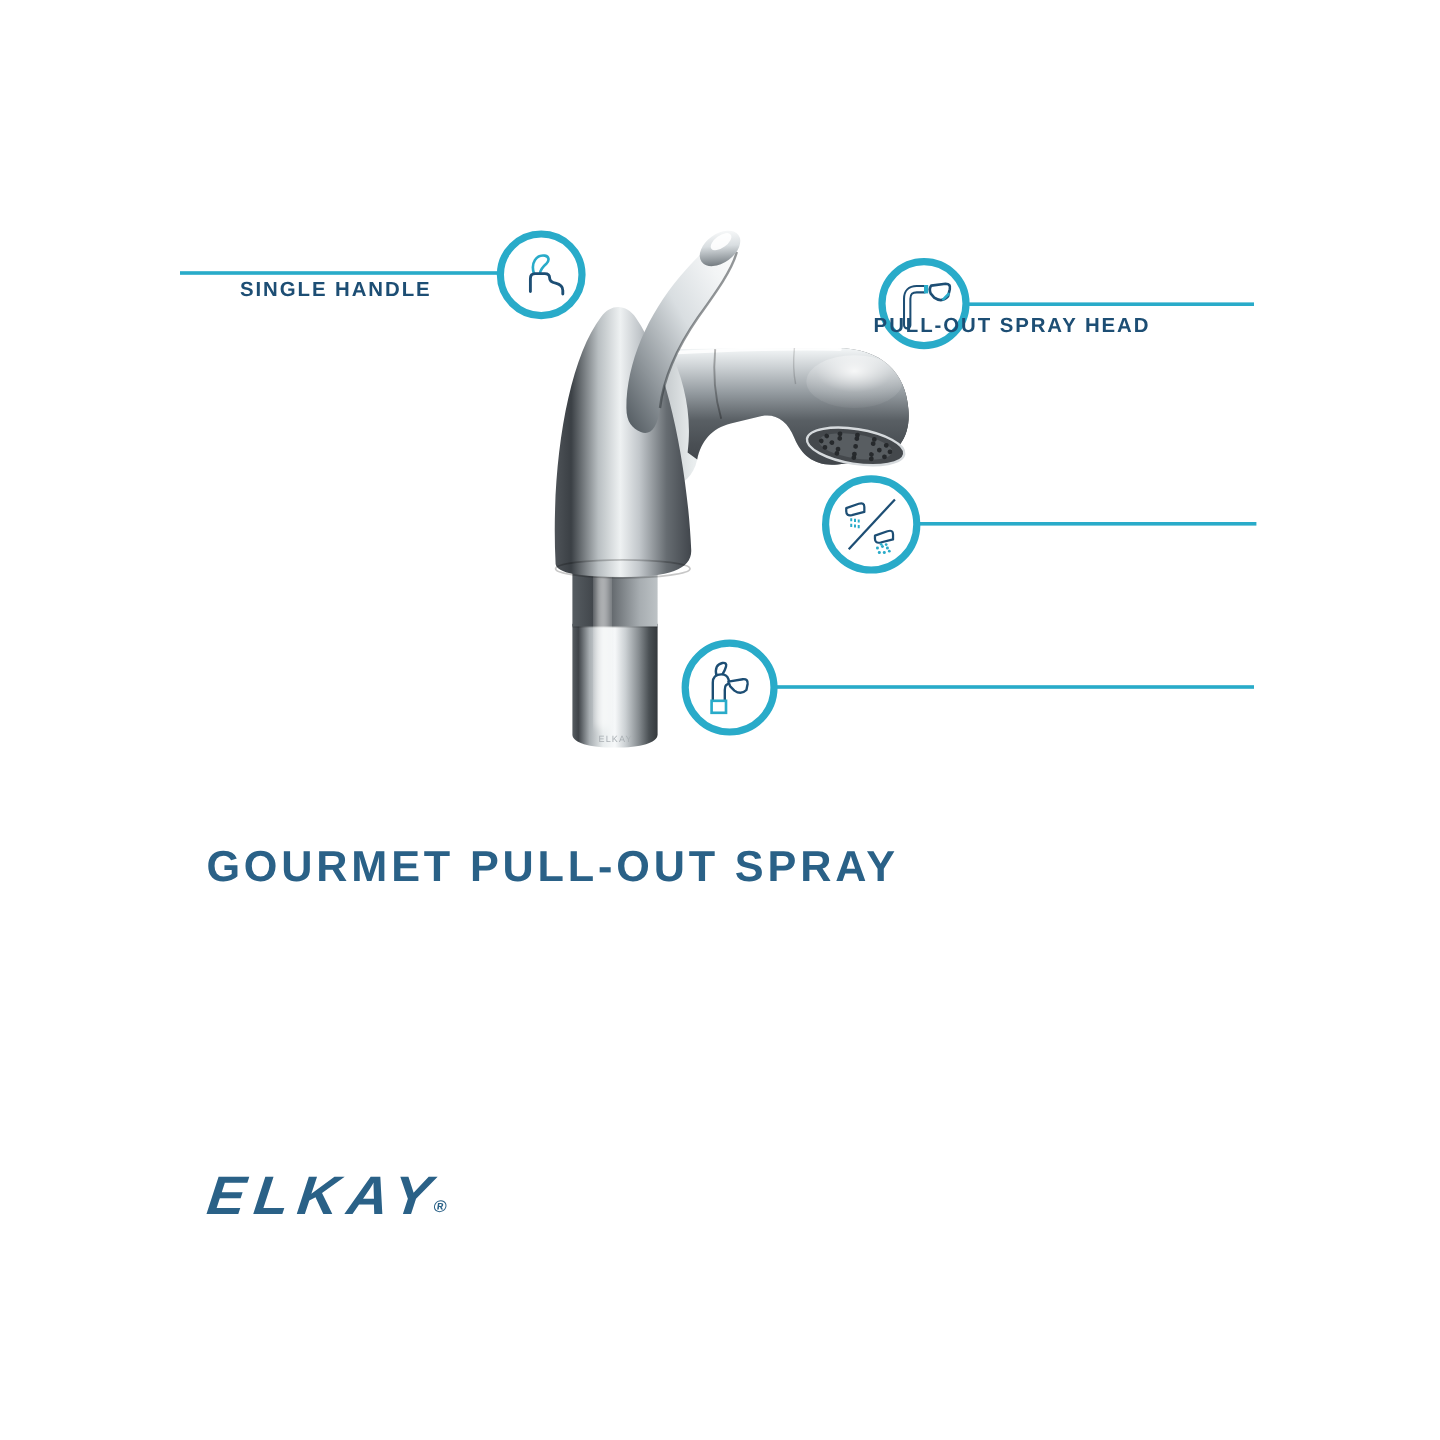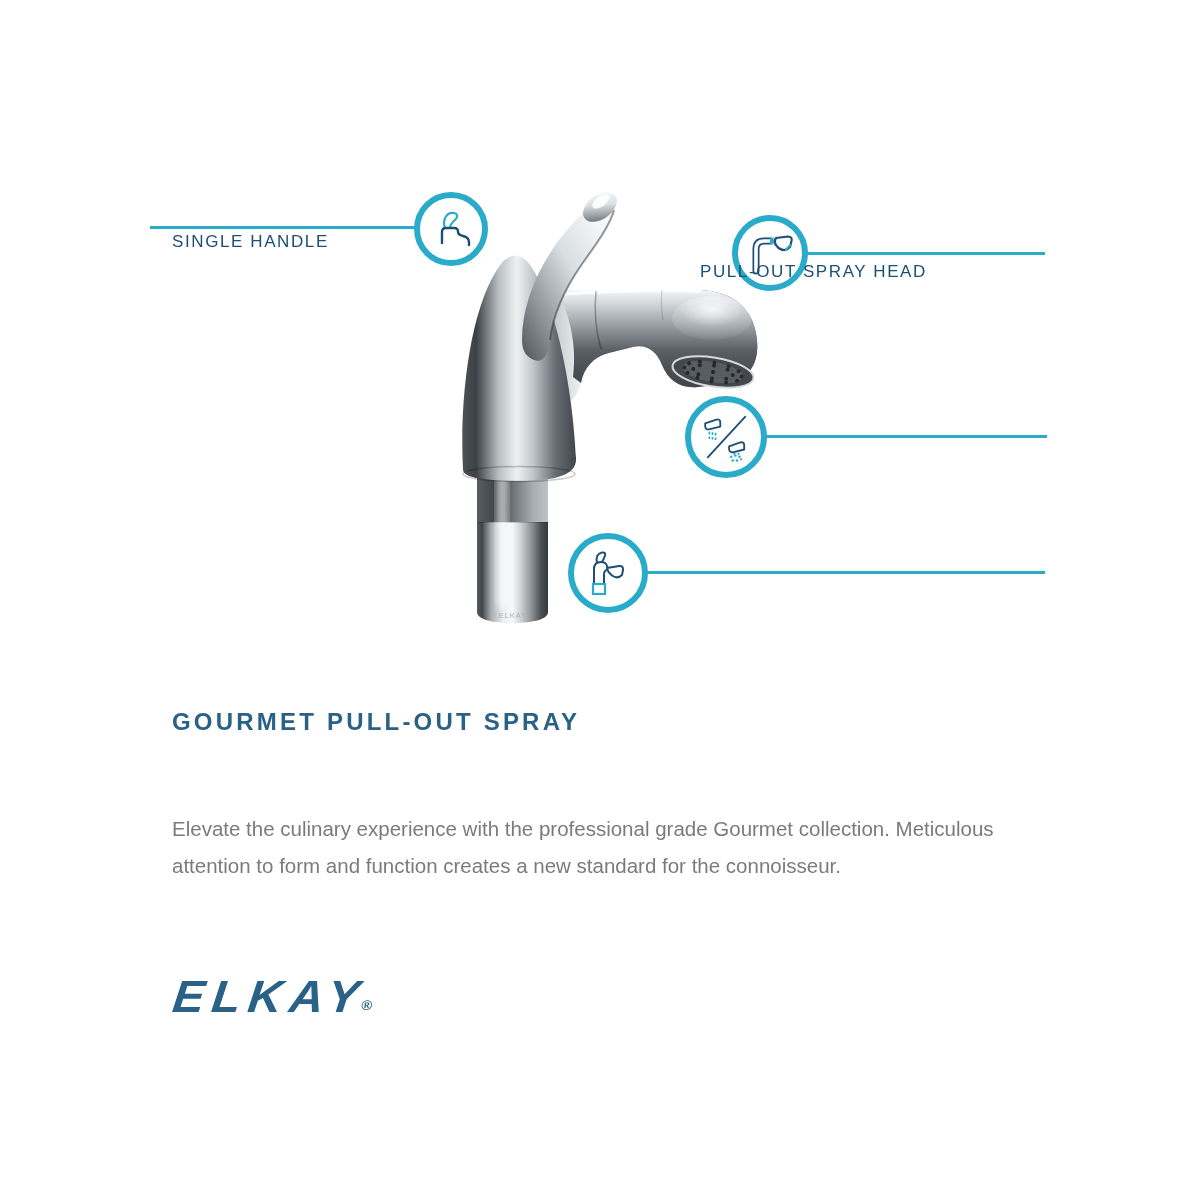--- a/index.html
+++ b/index.html
@@ -8,27 +8,27 @@
     font-family:"Liberation Sans",sans-serif;
     --cyan:#29abc9;--navy:#1d4e74;--steel:#2a6187;--gray:#7b7b7b;
   }
   .faucet-svg{position:absolute;left:400px;top:165px;}
   .callout-line{position:absolute;height:3px;background:var(--cyan);}
   .badge{
     position:absolute;background:#fff;border:6px solid var(--cyan);border-radius:50%;
     box-sizing:content-box;display:flex;align-items:center;justify-content:center;
   }
   .callout-label{
-    position:absolute;color:var(--navy);font-weight:normal;font-size:17px;
-    letter-spacing:1.6px;white-space:nowrap;
+    position:absolute;color:var(--navy);font-weight:bold;font-size:17px;
+    letter-spacing:1.6px;white-space:nowrap;margin-left:28px;
   }
   .align-right{}
   .title{
     position:absolute;left:172px;top:702px;color:var(--steel);
-    font-size:24px;font-weight:800;letter-spacing:3.2px;line-height:39px;white-space:nowrap;
+    font-size:36px;font-weight:800;letter-spacing:3.2px;line-height:39px;white-space:nowrap;
   }
   .desc{
     position:absolute;left:172px;top:810px;color:var(--gray);
     font-size:20.5px;line-height:37px;white-space:nowrap;
   }
   .brand{
     position:absolute;left:170px;top:971px;color:var(--steel);
     font-size:45px;font-weight:bold;font-style:italic;letter-spacing:7px;
     transform:skewX(-7deg) scaleX(1.05);transform-origin:left bottom;white-space:nowrap;
   }
@@ -201,20 +201,16 @@
       <path d="M9,45 V20 Q9,13 16,13 Q21,13 22,17 L23,20 L20,22 Q19,23 19,26 V45 Z" fill="#ffffff" stroke="#1d4e74" stroke-width="2" stroke-linejoin="round"></path>
       <path d="M22,19 L34,17 Q38.5,16.5 38,21 L37,26 Q32.5,30.5 27,26.5 L23.5,23 Z" fill="#ffffff" stroke="#1d4e74" stroke-width="2" stroke-linejoin="round"></path>
       <rect x="8" y="35" width="12" height="10" fill="#ffffff" stroke="#29abc9" stroke-width="2.2"></rect>
     </svg>
   </div>
 
   <div class="title">
     <div>GOURMET PULL-OUT SPRAY</div>
   </div>
 
-  <div class="desc">
-    <div>Elevate the culinary experience with the professional grade Gourmet collection. Meticulous</div>
-    <div>attention to form and function creates a new standard for the connoisseur.</div>
-  </div>
 
   <div class="brand"><span>ELKAY</span><span class="rmark">®</span></div>
 
 </div>
 
 </body></html>

